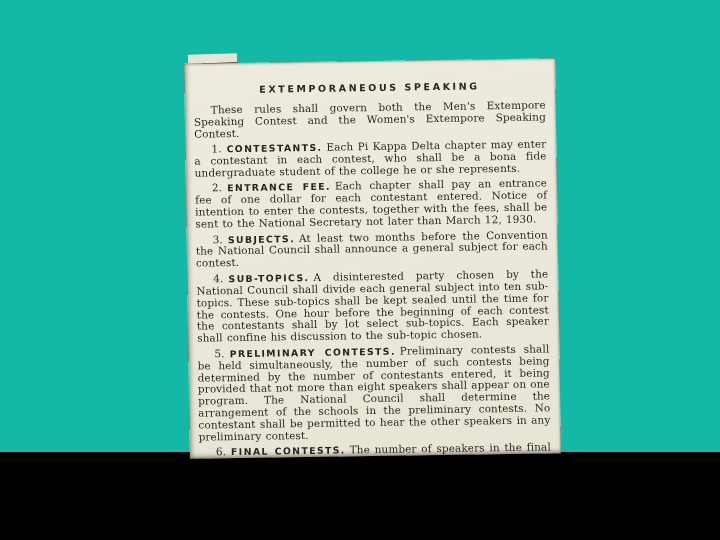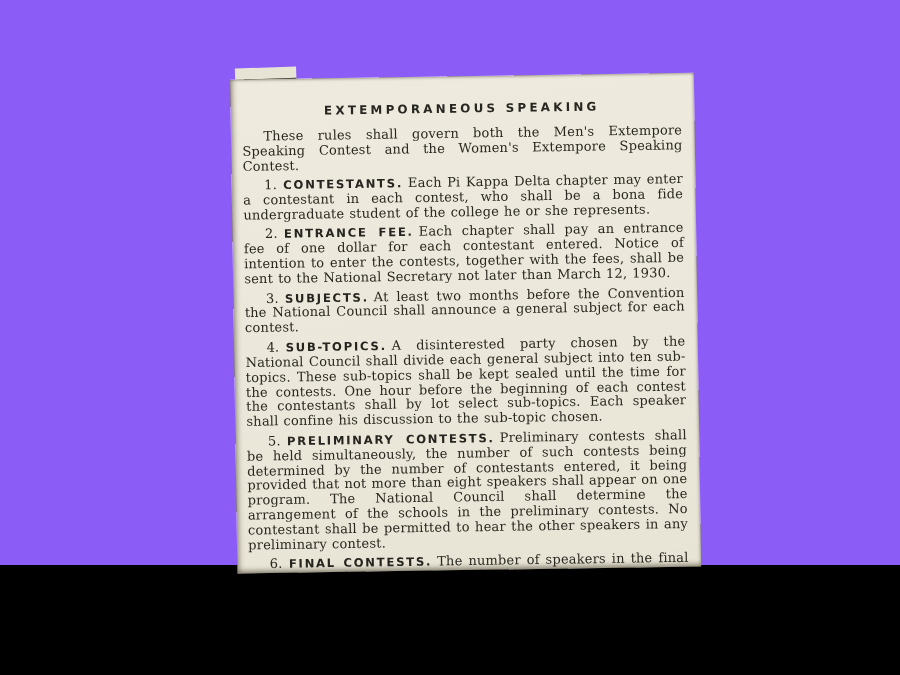--- a/index.html
+++ b/index.html
@@ -5,21 +5,21 @@
   html, body { margin: 0; padding: 0; }
   body {
     width: 720px; height: 540px;
     background: #000;
     overflow: hidden;
     font-family: "DejaVu Serif", "Liberation Serif", serif;
   }
   .stage {
     position: relative;
     width: 720px; height: 452px;
-    background: #8b5cf6;
+    background: #14b8a6;
   }
   
   .corner-fragment {
     position: absolute;
     left: 188px; top: 54px;
     width: 49px; height: 9px;
     background: #e7e3d5;
     transform: rotate(-2deg);
     border-bottom: 1px solid #1a1913;
   }

